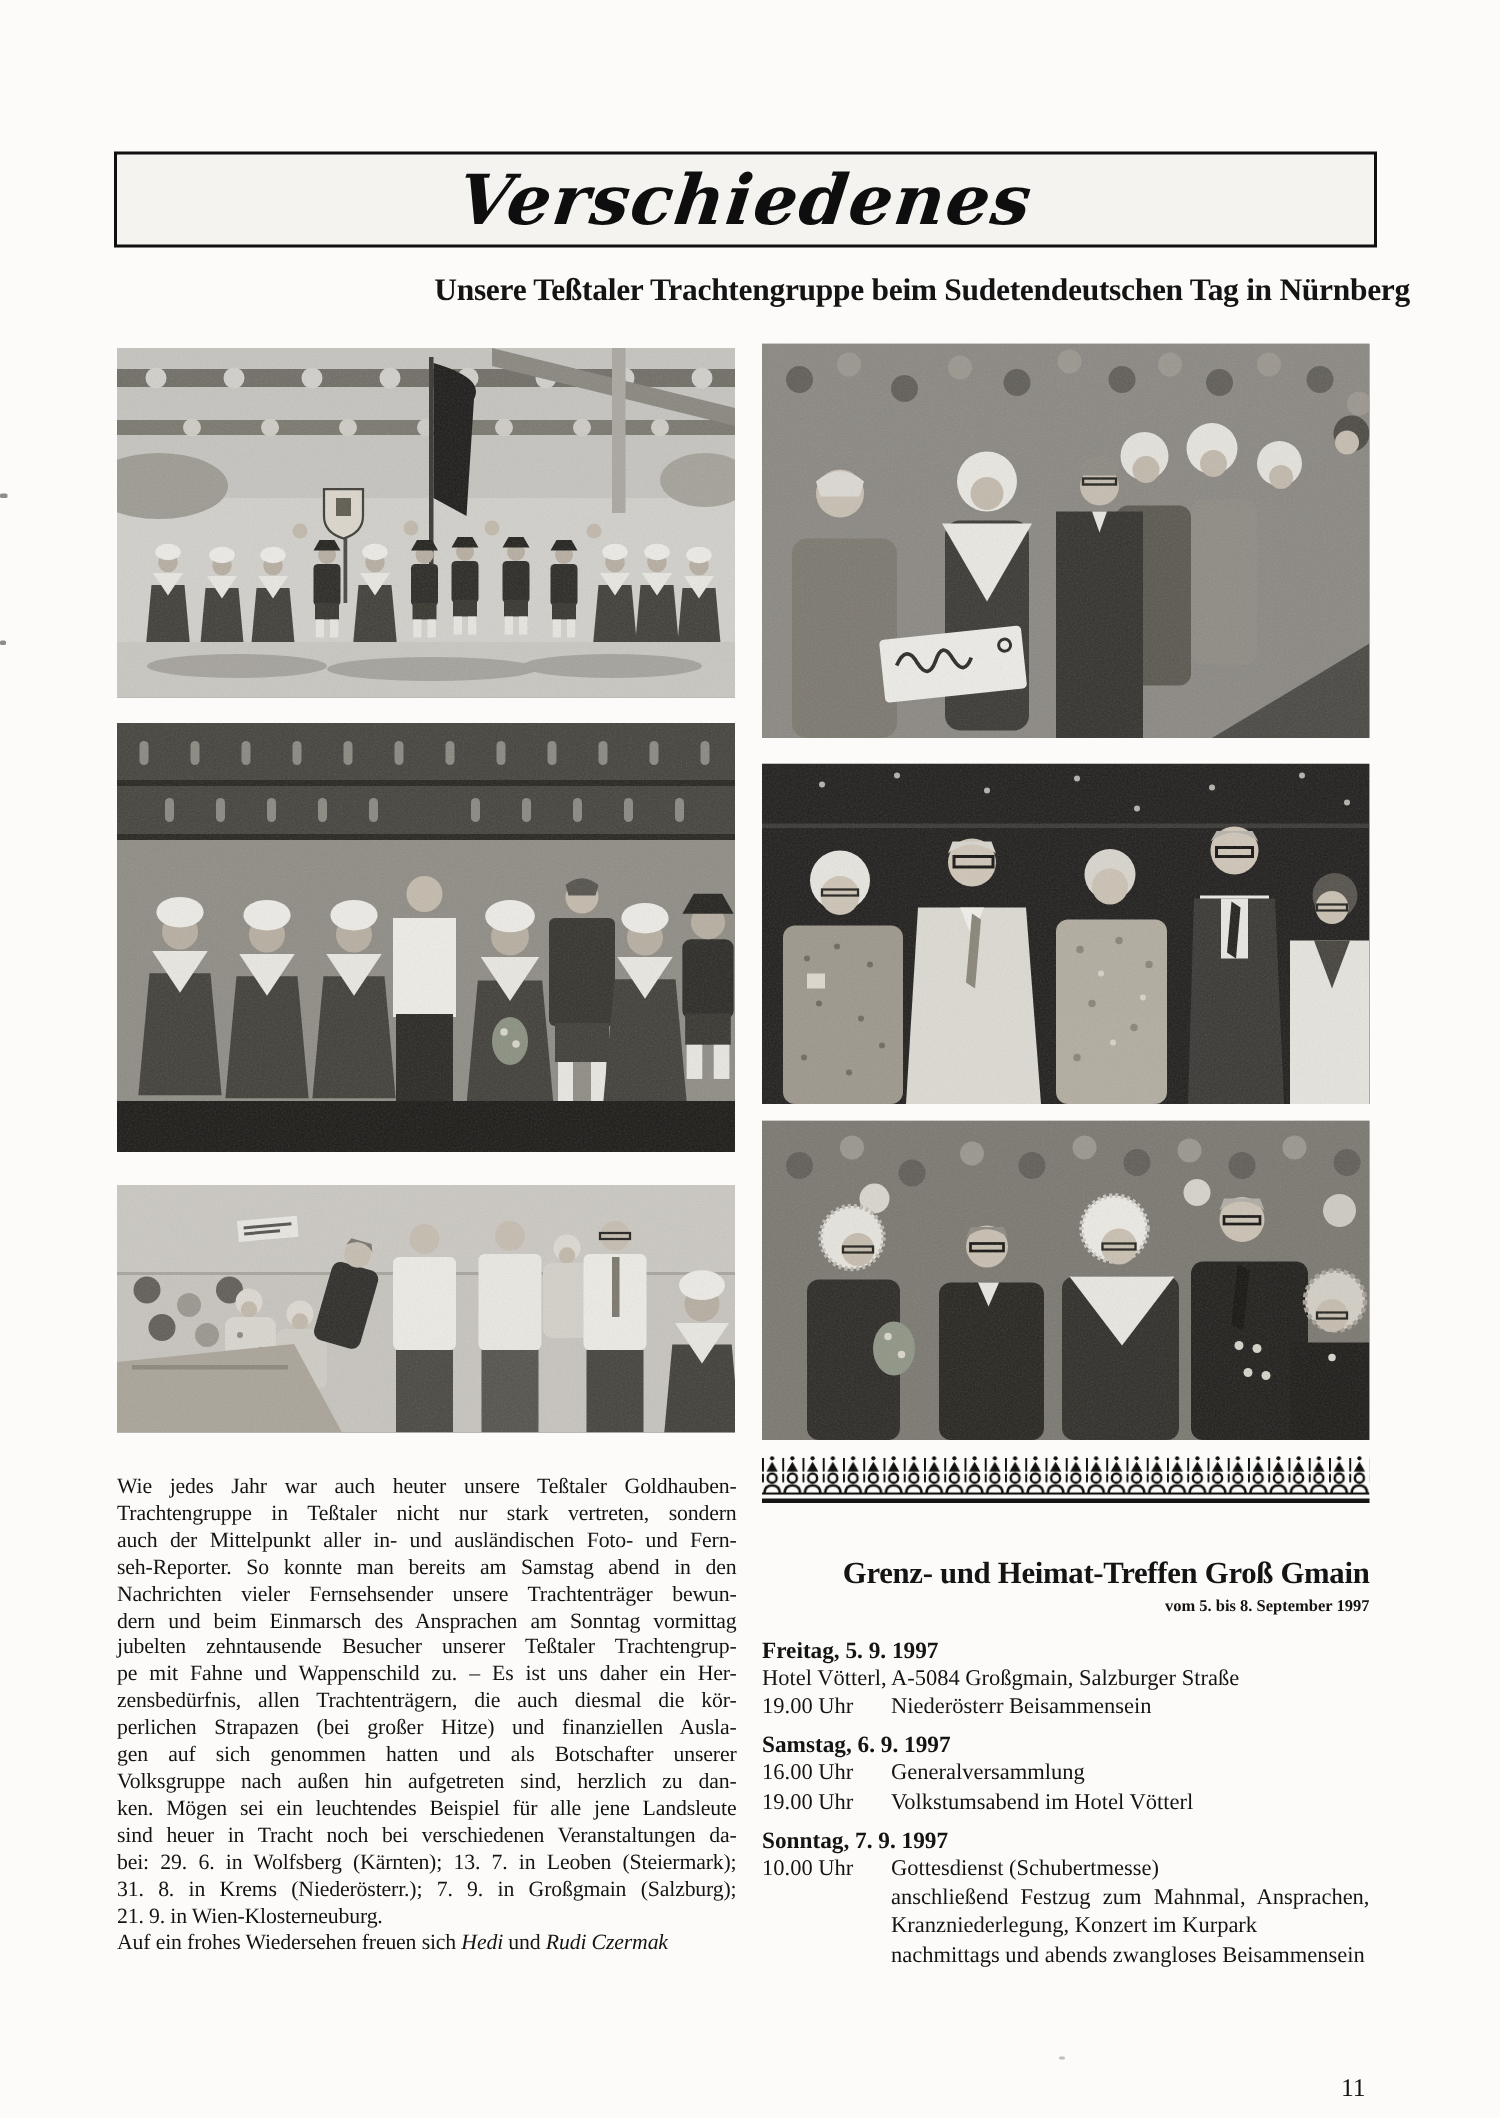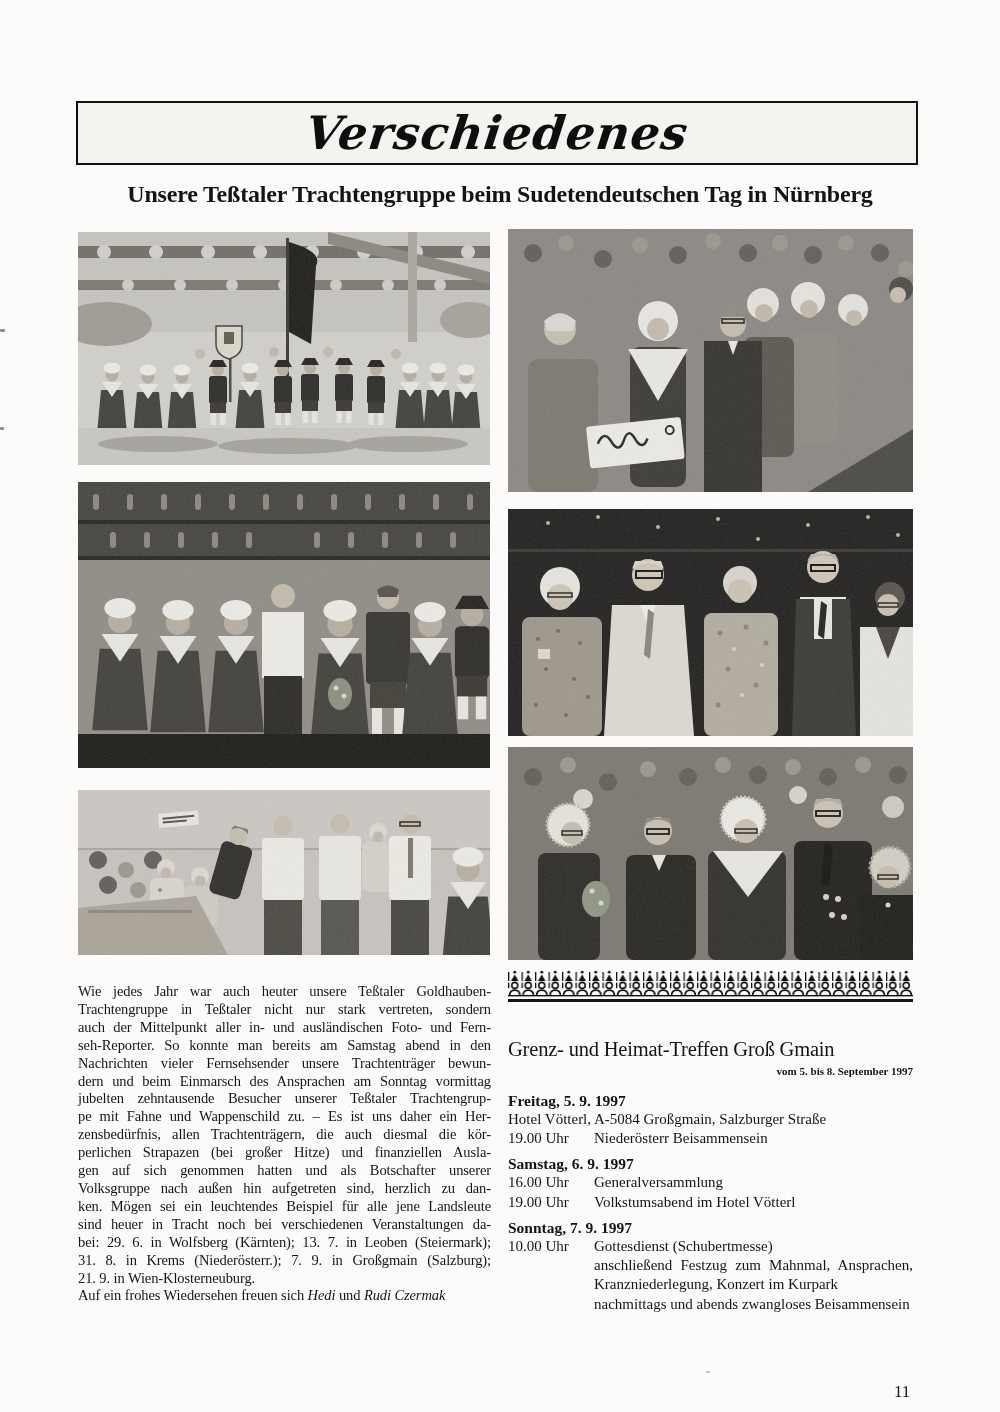--- a/index.html
+++ b/index.html
@@ -21,21 +21,21 @@
   }
   .masthead .script{
     font-family:"DejaVu Serif", serif;
     font-style:italic;font-weight:bold;font-size:46px;
     transform:skewX(-7deg);letter-spacing:1px;color:#0e0e0e;
   }
 
   
   .title{
     position:absolute;left:60px;top:181px;width:880px;margin:0;
-    text-align:center;font-size:24px;font-weight:bold;letter-spacing:-0.2px;
+    text-align:right;font-size:21px;font-weight:bold;letter-spacing:-0.2px;
   }
 
   
   .photo{position:absolute;margin:0;padding:0;background:#b9b6b0;overflow:hidden;
          box-shadow:inset 0 0 0 1px rgba(20,20,20,.35);}
   .photo svg{display:block;width:100%;height:100%;}
   .p1{left:78px;top:232px;width:412px;height:233px}
   .p2{left:508px;top:229px;width:405px;height:263px}
   .p3{left:78px;top:482px;width:412px;height:286px}
   .p4{left:508px;top:509px;width:405px;height:227px}
@@ -46,21 +46,21 @@
   .bodycol{position:absolute;left:78px;top:971px;width:413px;
            font-size:14.5px;line-height:17.9px;letter-spacing:-0.1px;margin-top:12px;}
   .bl{text-align:justify;text-align-last:justify;-moz-text-align-last:justify;}
   .bl.noJ{text-align-last:left;-moz-text-align-last:left;}
   .bl i{font-style:italic;}
 
   
   .rightcol{position:absolute;left:508px;top:970px;width:405px;font-size:15px;}
   .orn{display:block;}
   .orn-rule{height:2.6px;background:#151515;margin-top:2px;}
-  .ev-head{margin:36px 0 0;text-align:left;font-size:20.5px;font-weight:normal;letter-spacing:-0.2px;}
+  .ev-head{margin:36px 0 0;text-align:right;font-size:20.5px;font-weight:bold;letter-spacing:-0.2px;}
   .ev-sub{margin:4px 0 0;text-align:right;font-size:11px;font-weight:bold;}
   .day{margin-top:6px;}
   .day.first{margin-top:14px;}
   .day-head{font-weight:bold;font-size:15.5px;line-height:19.2px;}
   .row{display:flex;line-height:19.2px;}
   .time{flex:none;width:86px;}
   .time:empty{display:none;}
   .etext{flex:1;}
   .extra{margin-left:86px;line-height:19.2px;}
   .extra .xline:first-child{text-align:justify;text-align-last:justify;-moz-text-align-last:justify;}

